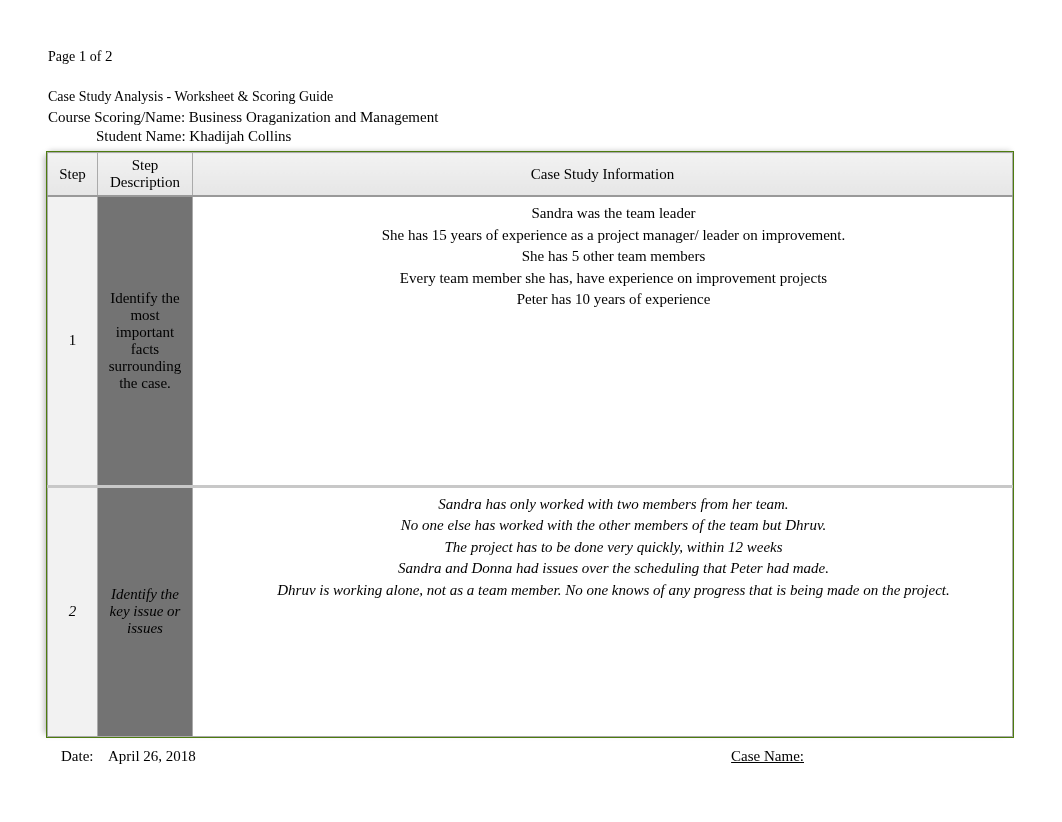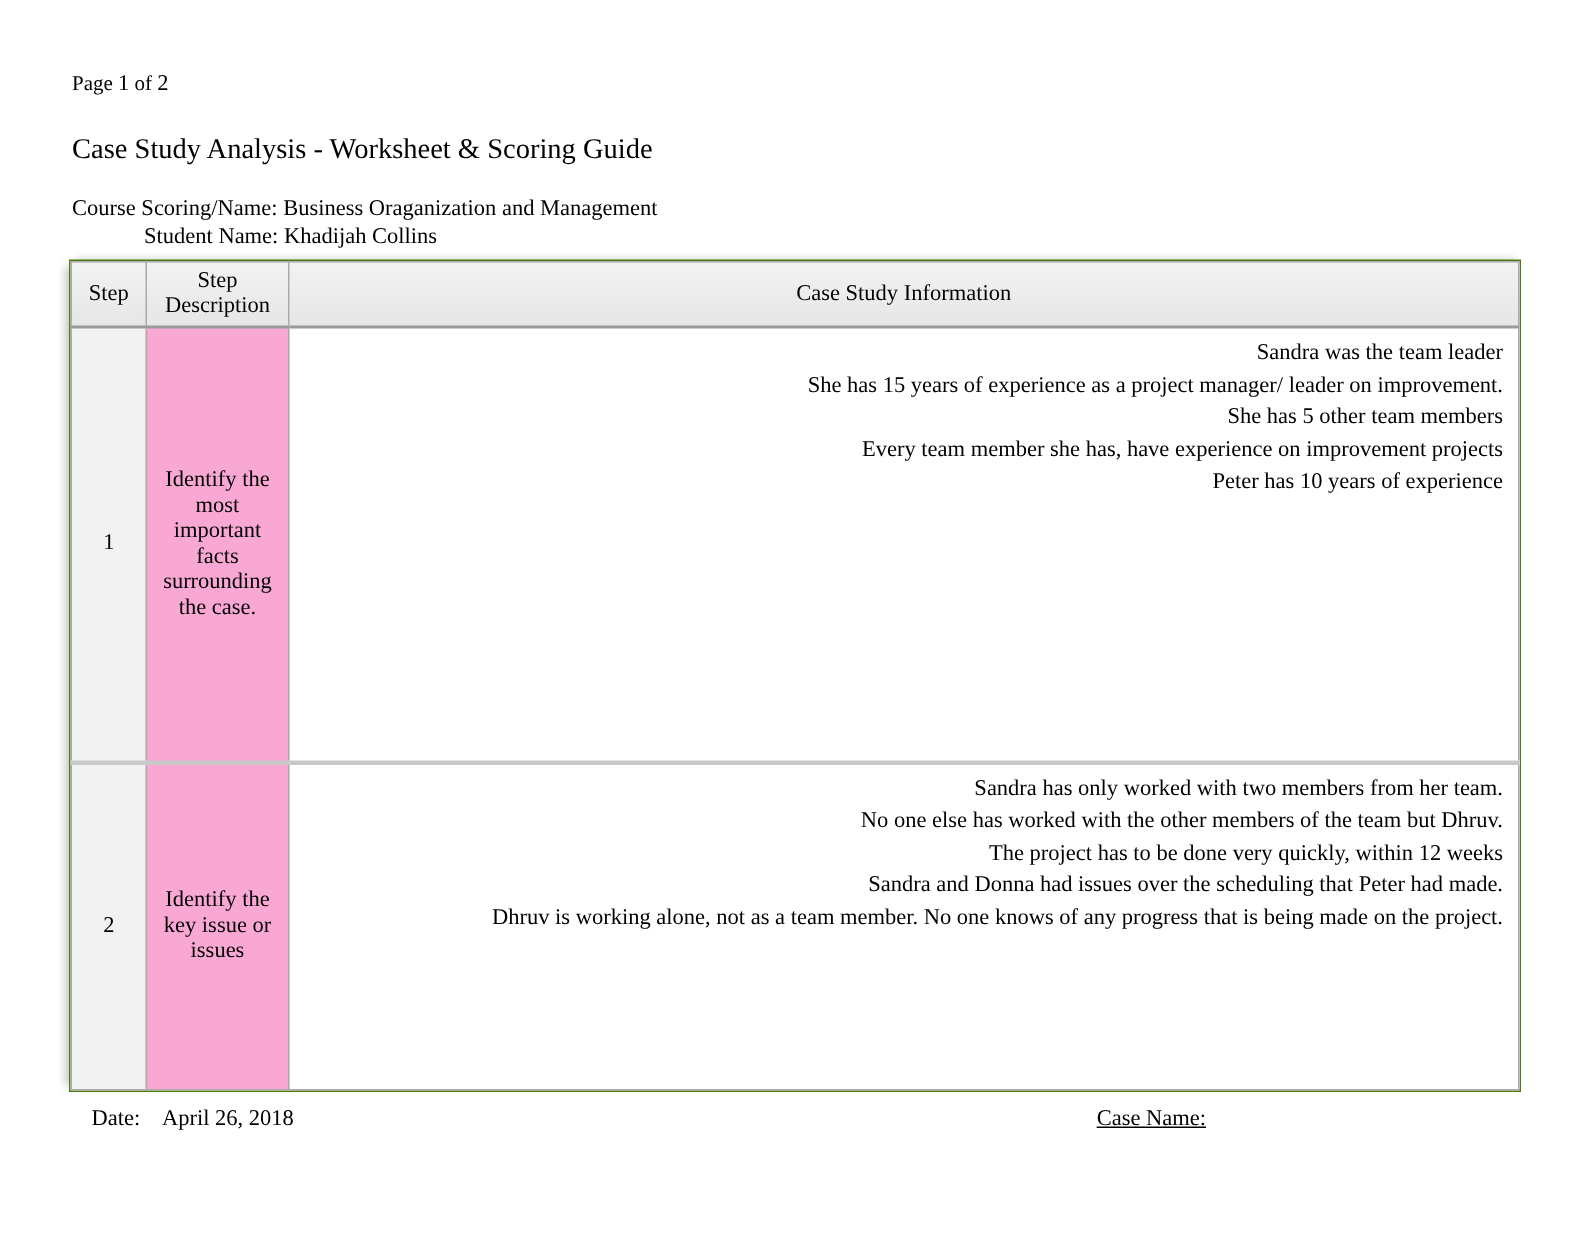--- a/index.html
+++ b/index.html
@@ -17,23 +17,23 @@
     }
     .page-num {
       text-align: left;
       font-size: 14px;
       margin-bottom: 24px;
     }
     .page-num .num {
       font-size: 15px;
     }
     .title {
-      font-size: 19px;
+      font-size: 14px;
       font-weight: normal;
-      margin-bottom: 20px;
+      margin-bottom: 4px;
     }
     .meta-row {
       font-size: 15px;
       margin-bottom: 2px;
     }
     .meta-student {
       padding-left: 48px;
       margin-bottom: 6px;
     }
     .table-wrap {
@@ -57,24 +57,24 @@
     th {
       background: linear-gradient(#f2f2f2, #e6e6e6);
       border-bottom: 2px solid #999;
     }
     td.step-col {
       width: 50px;
       background: #f2f2f2;
     }
     td.desc-col {
       width: 90px;
-      background: #f9a8d4;
+      background: #737373;
     }
     td.info-col {
-      text-align: right;
+      text-align: center;
       vertical-align: top;
       padding: 6px 10px 6px 10px;
       background: #fff;
     }
     col.c1 { width: 50px; }
     col.c2 { width: 95px; }
     col.c3 { width: auto; }
     .bullet-line {
       display: flex;
       align-items: flex-start;
@@ -92,21 +92,21 @@
     .bullet-text {
       flex: 1;
     }
     tr.body-row td {
       border-top: 3px solid #c8c8c8;
     }
     tr.body-row:first-of-type td {
       border-top: 1px solid #aaa;
     }
     .row1 td { height: 290px; }
-    .row2 td { height: 218px; }
+    .row2 td { height: 250px; font-style: italic; }
     .footer {
       display: flex;
       font-size: 15px;
       margin-top: 10px;
       padding-left: 2px;
     }
     .footer .date-sec {
       flex: 0 0 auto;
     }
     .footer .date-label {

